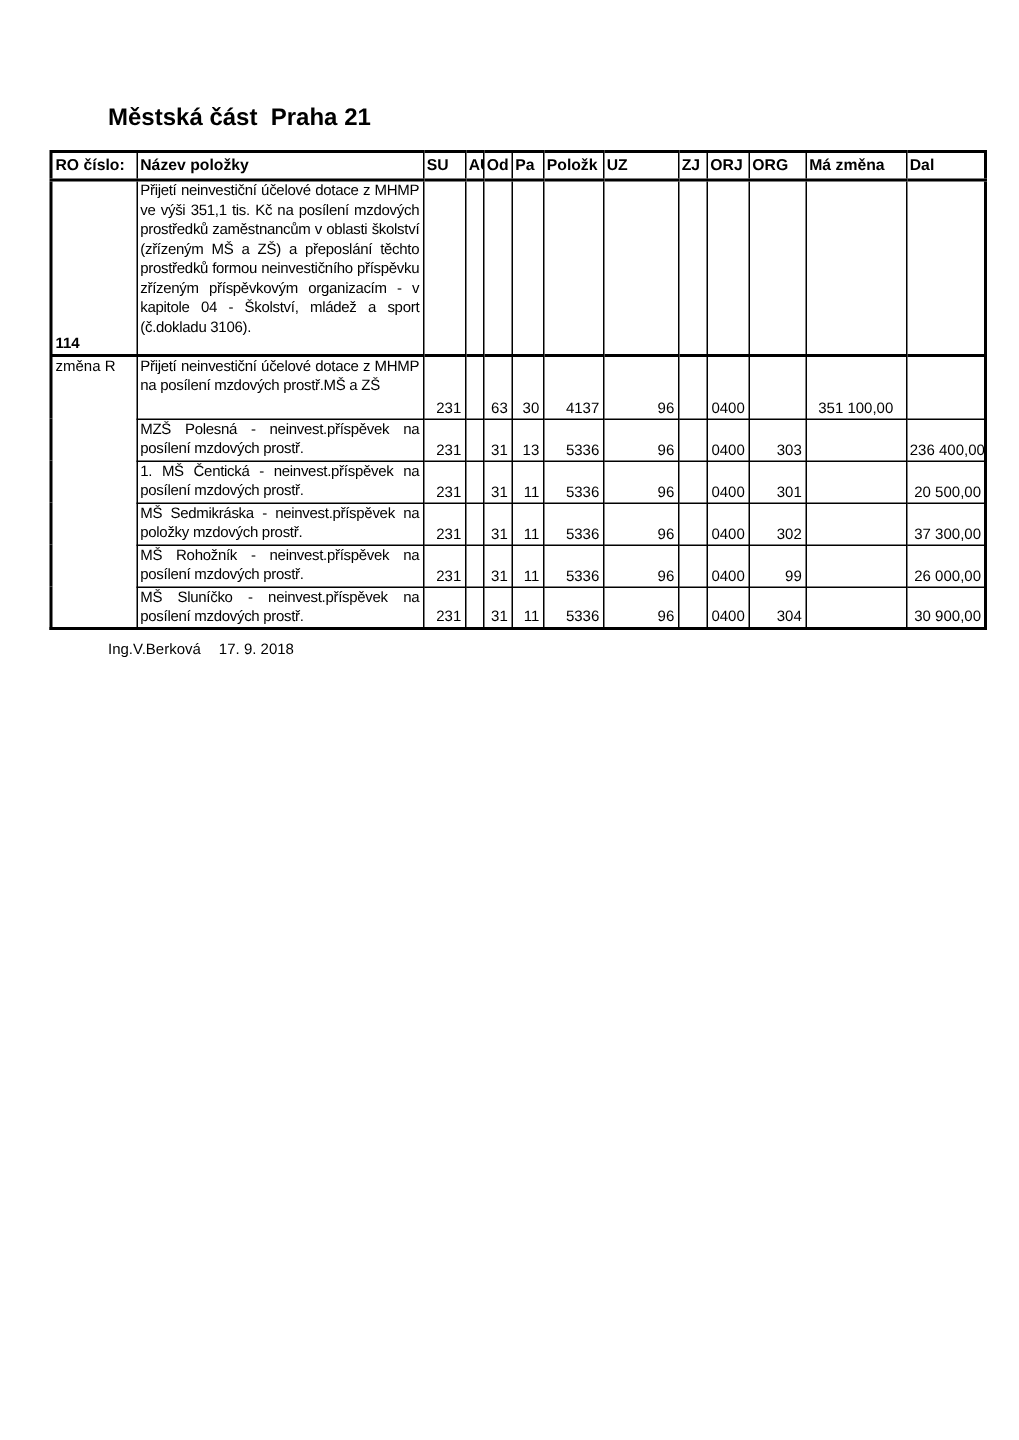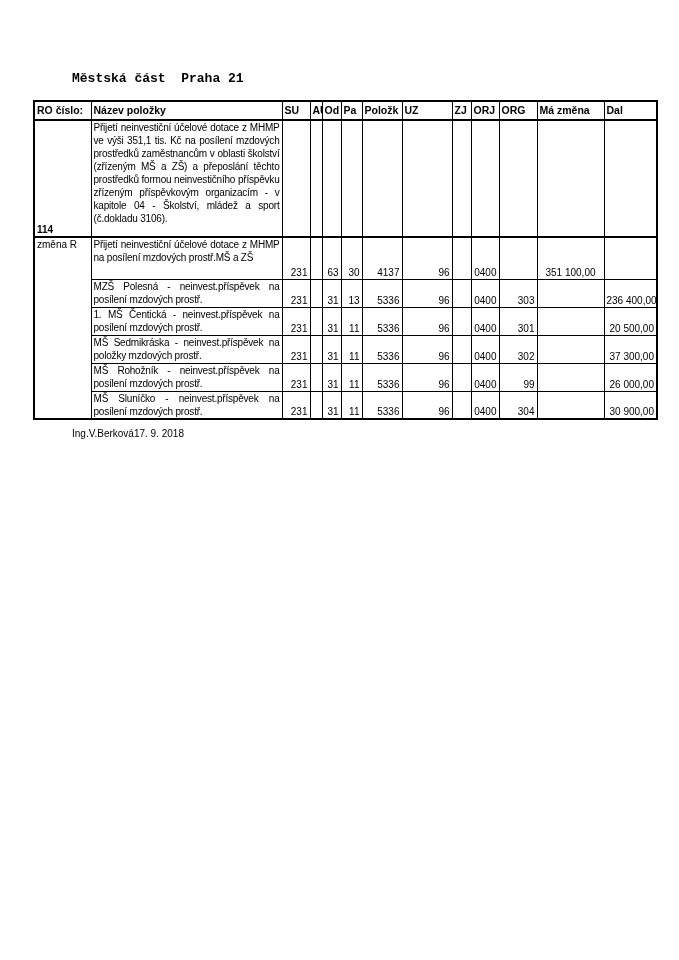--- a/index.html
+++ b/index.html
@@ -16,24 +16,23 @@
     width: 679px;
     height: 960px;
     background: #ffffff;
     overflow: hidden;
   }
   .doc-header {
     position: absolute;
     left: 72px;
     top: 36px;
     font-weight: bold;
-    font-size: 13px;
+    font-size: 16px;
     line-height: 17px;
     white-space: pre-wrap;
-    font-family: Liberation Mono, monospace;
   }
   table.budget {
     position: absolute;
     left: 10px;
     top: 100px;
     width: 623px;
     border-collapse: collapse;
     table-layout: fixed;
     font-size: 10px;
     line-height: 13px;
@@ -93,21 +92,21 @@
   tr.r-head   { height: 18px; }
   tr.r0       { height: 117px; }
   tr.r1       { height: 42px; }
   tr.r-small  { height: 28px; }
   .doc-footer {
     position: absolute;
     left: 72px;
     top: 428px;
     font-size: 10px;
   }
-  .doc-footer .date { }
+  .doc-footer .date { margin-left: 12px; }
 </style>
 </head>
 <body>
 
 <div class="page">
 
   <div class="doc-header">
     <div>Městská část  Praha 21</div>
   </div>
 

